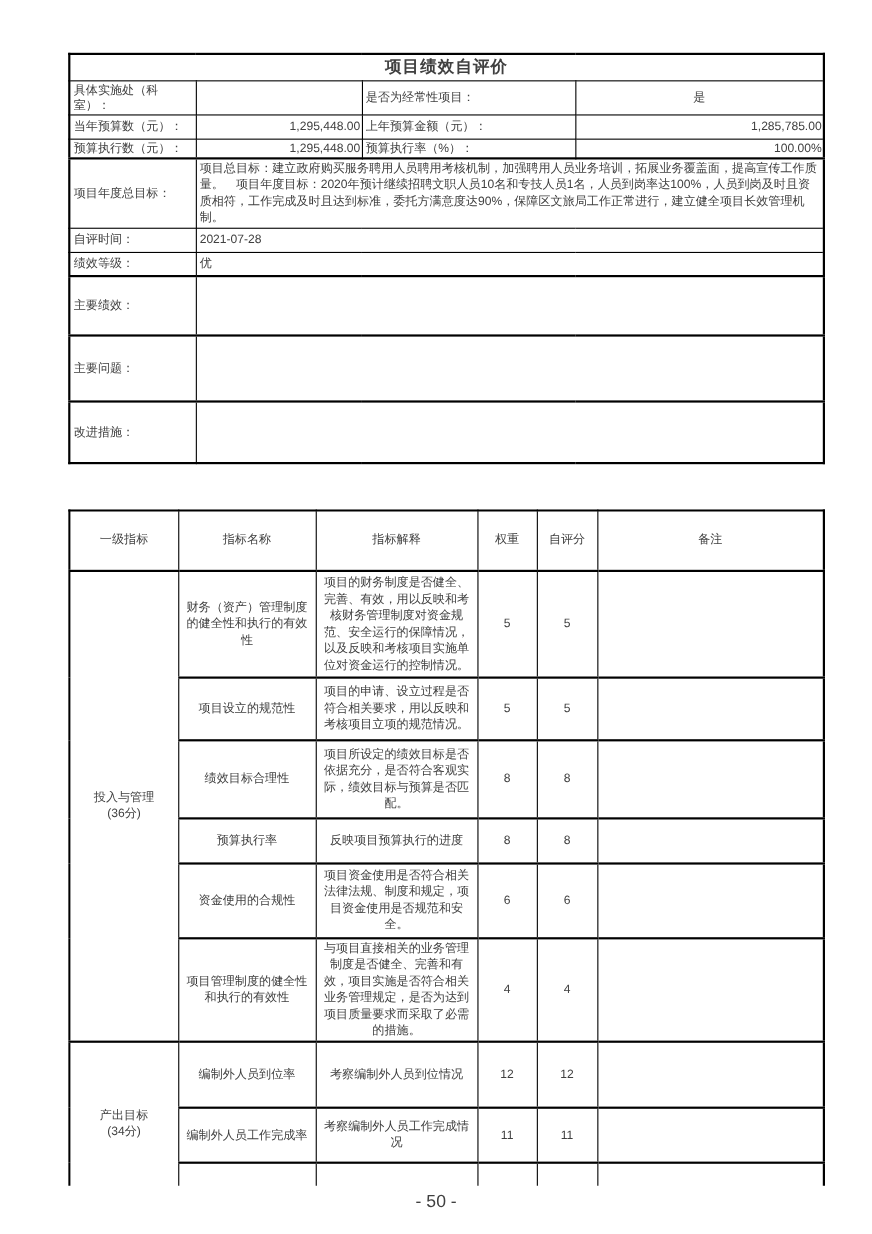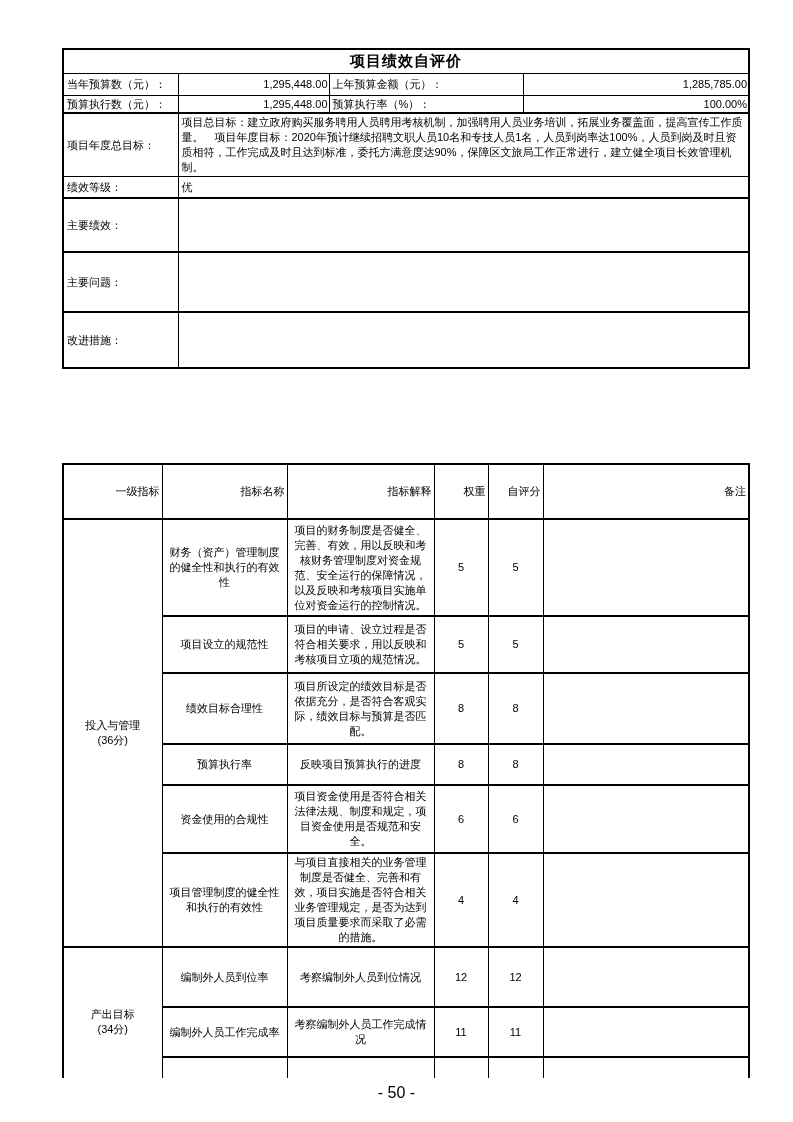--- a/index.html
+++ b/index.html
@@ -1,21 +1,21 @@
 <!DOCTYPE html>
 <html><head>
 <meta charset="utf-8">
 <style>
   html, body { margin: 0; padding: 0; background: #ffffff; }
   .page {
     position: relative;
     width: 793px;
     height: 1122px;
     background: #ffffff;
-    color: #000000;
+    color: #404040;
     font-family: "Liberation Sans", sans-serif;
     overflow: hidden;
   }
   table { border-collapse: collapse; table-layout: fixed; }
 
   
   .t1 {
     position: absolute;
     left: 62px; top: 48px;
     width: 686px;
@@ -58,21 +58,21 @@
     border: 1px solid #000;
     font-size: 11px;
     line-height: 15px;
     padding: 1px 2px;
     vertical-align: middle;
     overflow: hidden;
     word-break: break-all;
     font-weight: normal;
   }
   .t2 tr.rb td, .t2 tr.rb th { border-top-width: 2px; text-align: center; }
-  .t2 .hdr   { text-align: right; }
+  .t2 .hdr   { text-align: center; }
   .t2 .group { text-align: center; white-space: pre-line; }
   .t2 .name  { text-align: center; }
   .t2 .desc  { text-align: left; }
   .t2 .score { text-align: center; }
   .t2 .remark{ }
 
   .page-number {
     position: absolute;
     top: 1084px; left: 0;
     width: 100%;
@@ -90,34 +90,44 @@
         <col style="width:115px">
         <col style="width:151px">
         <col style="width:194px">
         <col style="width:226px">
       </colgroup>
     <tbody>
         <tr style="height:24px">
       <td colspan="4" class="title-cell">项目绩效自评价</td>
     </tr>
     <tr style="height:22px">
+      <td class="lbl">具体实施处（科室）：</td>
+      <td class="ctr"></td>
+      <td class="lbl">是否为经常性项目：</td>
+      <td class="ctr">是</td>
+    </tr>
+    <tr style="height:22px">
       <td class="lbl">当年预算数（元）：</td>
       <td class="num">1,295,448.00</td>
       <td class="lbl">上年预算金额（元）：</td>
       <td class="num">1,285,785.00</td>
     </tr>
     <tr style="height:14px">
       <td class="lbl">预算执行数（元）：</td>
       <td class="num">1,295,448.00</td>
       <td class="lbl">预算执行率（%）：</td>
       <td class="num">100.00%</td>
     </tr>
     <tr style="height:62px" class="b2">
       <td class="lbl top">项目年度总目标：</td>
       <td colspan="3" class="goal">项目总目标：建立政府购买服务聘用人员聘用考核机制，加强聘用人员业务培训，拓展业务覆盖面，提高宣传工作质量。　项目年度目标：2020年预计继续招聘文职人员10名和专技人员1名，人员到岗率达100%，人员到岗及时且资质相符，工作完成及时且达到标准，委托方满意度达90%，保障区文旅局工作正常进行，建立健全项目长效管理机制。</td>
+    </tr>
+    <tr style="height:22px">
+      <td class="lbl">自评时间：</td>
+      <td colspan="3" class="lbl">2021-07-28</td>
     </tr>
     <tr style="height:22px">
       <td class="lbl">绩效等级：</td>
       <td colspan="3" class="lbl">优</td>
     </tr>
     <tr style="height:54px" class="b2">
       <td class="lbl">主要绩效：</td>
       <td colspan="3" class="lbl"></td>
     </tr>
     <tr style="height:60px" class="b2">

